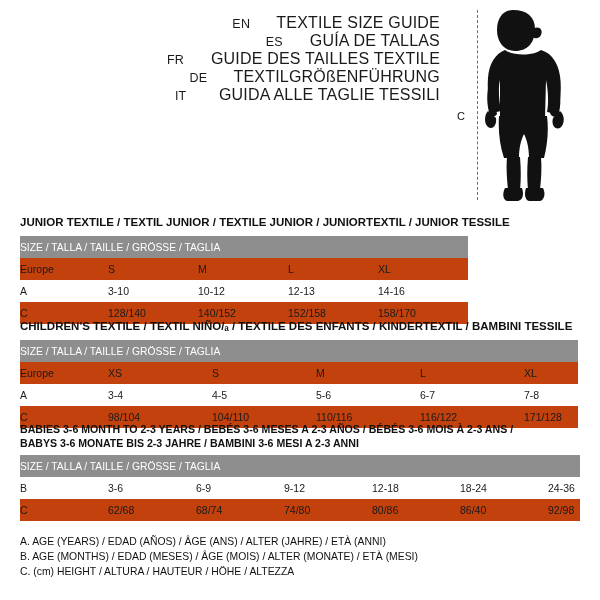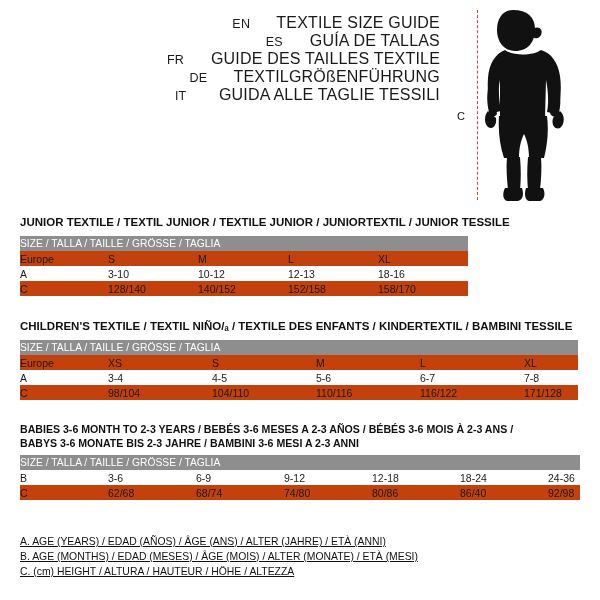--- a/index.html
+++ b/index.html
@@ -91,21 +91,21 @@
     left: 20px;
     border-collapse: collapse;
     font-size: 10.5px;
     color: #1a1a1a;
   }
   table.size-table td, table.size-table th {
     padding: 0;
     text-align: left;
     font-weight: normal;
     vertical-align: middle;
-    height: 15px;
+    height: 22px;
   }
   .band-row td {
     background: #8e8e8e;
     color: #ffffff;
     font-size: 10.3px;
     height: 15px;
     padding-left: 4px;
   }
   .shade td {
     background: #c2410c;
@@ -117,21 +117,20 @@
     padding-left: 4px;
   }
 
   
   .legend {
     position: absolute;
     left: 20px;
     font-size: 10.4px;
     line-height: 15px;
     color: #111;
-    text-decoration: underline;
   }
   .legend div { white-space: nowrap; }
 </style>
 </head>
 <body>
 
 <div class="page">
 
   <div class="header">
     <div class="hdr-row">
@@ -206,21 +205,21 @@
       <td>S</td>
       <td>M</td>
       <td>L</td>
       <td>XL</td>
     </tr>
     <tr class="plain">
       <td class="cell-label">A</td>
       <td>3-10</td>
       <td>10-12</td>
       <td>12-13</td>
-      <td>18-16</td>
+      <td>14-16</td>
     </tr>
     <tr class="shade">
       <td class="cell-label">C</td>
       <td>128/140</td>
       <td>140/152</td>
       <td>152/158</td>
       <td>158/170</td>
     </tr>
   </tbody>
     </table>

